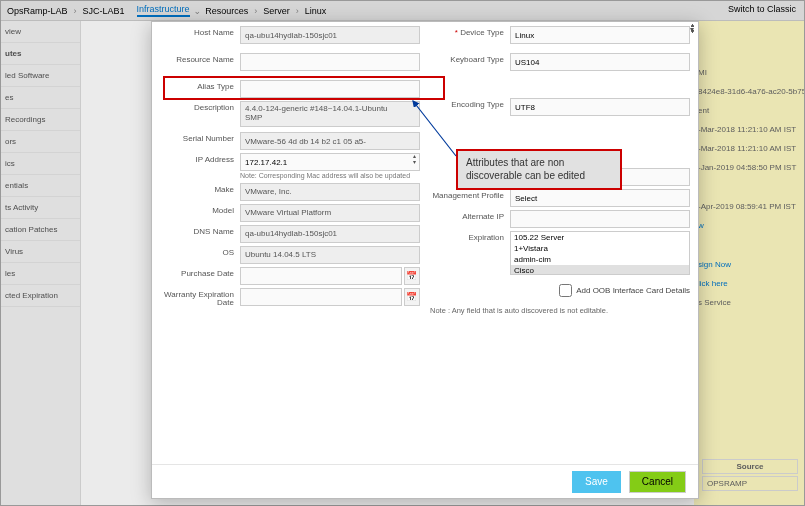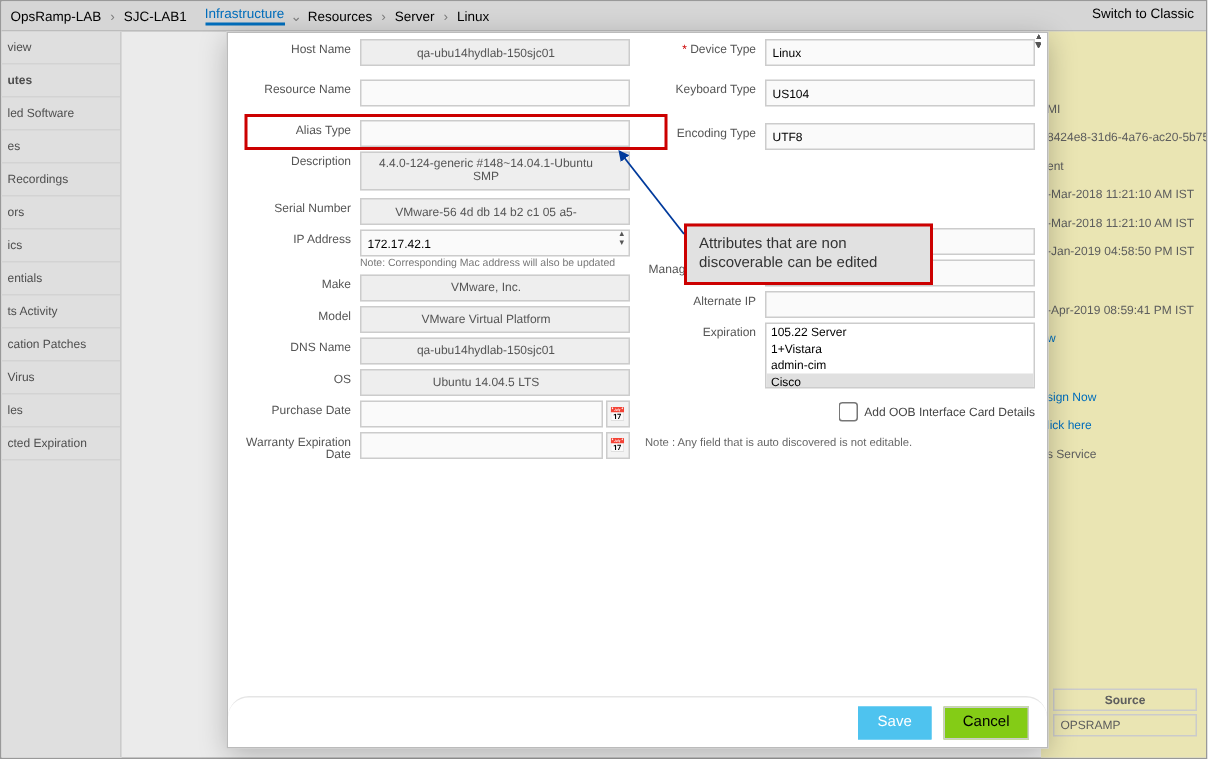--- a/index.html
+++ b/index.html
@@ -22,34 +22,34 @@
 .modal-head h3 { font-size: 11px; font-weight: 600; color: #333; }
 .close { color: #aaa; font-size: 12px; cursor: pointer; }
 .modal-body { flex: 1; overflow-y: auto; padding: 4px 8px 6px 8px; display: flex; gap: 10px; position: relative; }
 .col { flex: 1; display: flex; flex-direction: column; gap: 3px; }
 .row { display: flex; align-items: flex-start; gap: 6px; }
 .row label { width: 74px; text-align: right; font-size: 8px; color: #555; padding-top: 3px; line-height: 1.1; }
 .row .req::before { content: "* "; color: #c00; }
 .ctrl { flex: 1; }
 .ctrl input[type=text], .ctrl select, .ctrl textarea { width: 100%; height: 18px; font-size: 8px; padding: 2px 16px 2px 4px; border: 1px solid #ccc; background: #fafafa; position: relative; }
 .ctrl textarea { height: 26px; resize: none; }
-.readonly { background: #eee !important; color: #555; text-align: center; }
+.readonly { background: #eee !important; color: #555; }
 .ctrl .sel { position: relative; }
 .sel::after { content: "\25BE"; position: absolute; right: 4px; top: 3px; font-size: 8px; color: #555; pointer-events: none; }
 .dbl::after { content: "\25B4\A\25BE"; white-space: pre; right: 4px; top: 0; font-size: 6px; line-height: 1; }
 .note { font-size: 7px; color: #777; margin-top: 1px; line-height: 1.1; }
 .dateinp { display: flex; gap: 2px; }
 .dateinp input { width: 58px; height: 18px; border: 1px solid #ccc; font-size: 8px; padding: 2px; }
 .calbtn { width: 18px; height: 18px; border: 1px solid #ccc; display: inline-flex; align-items: center; justify-content: center; font-size: 9px; background: #f3f3f3; }
 .listbox { border: 1px solid #ccc; background: #fff; font-size: 8px; height: 44px; overflow: hidden; }
 .listbox div { padding: 1px 3px; }
 .listbox .selrow { background: #e0e0e0; }
 .chk { display: flex; align-items: center; gap: 4px; font-size: 8px; color: #444; margin-top: 6px; justify-content: flex-end; }
 .autonote { text-align: left; font-size: 7.5px; color: #666; margin-top: 6px; }
-.modal-foot { height: 34px; border-top: 1px solid #e5e5e5; display: flex; justify-content: flex-end; align-items: center; gap: 8px; padding: 0 12px; border-radius: 14px; }
+.modal-foot { height: 34px; border-top: 1px solid #e5e5e5; display: flex; justify-content: flex-end; align-items: center; gap: 8px; padding: 0 12px; }
 .btn { height: 22px; padding: 0 12px; font-size: 10px; border: 1px solid #ccc; background: #84cc16; cursor: pointer; }
 .btn.primary { background: #4ec3ef; border-color: #4ec3ef; color: #fff; }
 .highlight { position: absolute; border: 2px solid #c00; pointer-events: none; }
 .hl1 { left: 162px; top: 75px; width: 282px; height: 24px; }
 .callout { position: absolute; border: 2px solid #c00; background: #e1e1e1; padding: 6px 8px; font-size: 10px; color: #333; line-height: 1.25; width: 166px; }
 .co1 { left: 455px; top: 148px; }
 svg.arrow { position: absolute; left: 0; top: 0; width: 805px; height: 506px; pointer-events: none; }
 </style>
 </head>
 <body>
@@ -178,21 +178,21 @@
       </div>
       <div class="col">
         <div class="row">
             <label class="req">Device Type</label>
             <div class="ctrl sel dbl"><input type="text" value="Linux" style=""></div>
           </div>
         <div class="row" style="margin-top:6px">
             <label>Keyboard Type</label>
             <div class="ctrl sel dbl"><input type="text" value="US104" style=""></div>
           </div>
-        <div class="row" style="margin-top:8px">
+        <div class="row" style="margin-top:24px">
             <label>Encoding Type</label>
             <div class="ctrl sel dbl"><input type="text" value="UTF8" style=""></div>
           </div>
         <div style="height:46px"></div>
         <div class="row">
             <label></label>
             <div class="ctrl sel dbl"><input type="text" value="Select" style=""></div>
           </div>
         <div class="row">
             <label>Management Profile</label>

